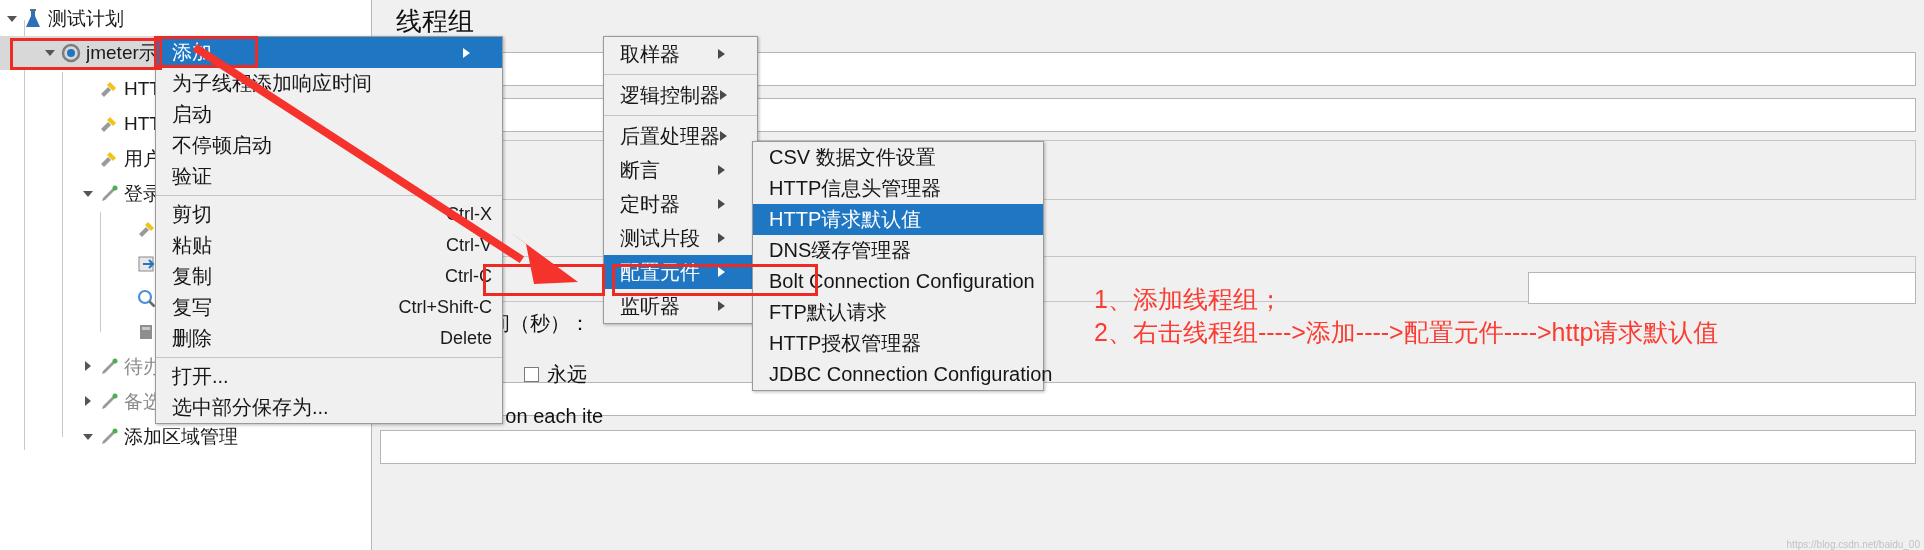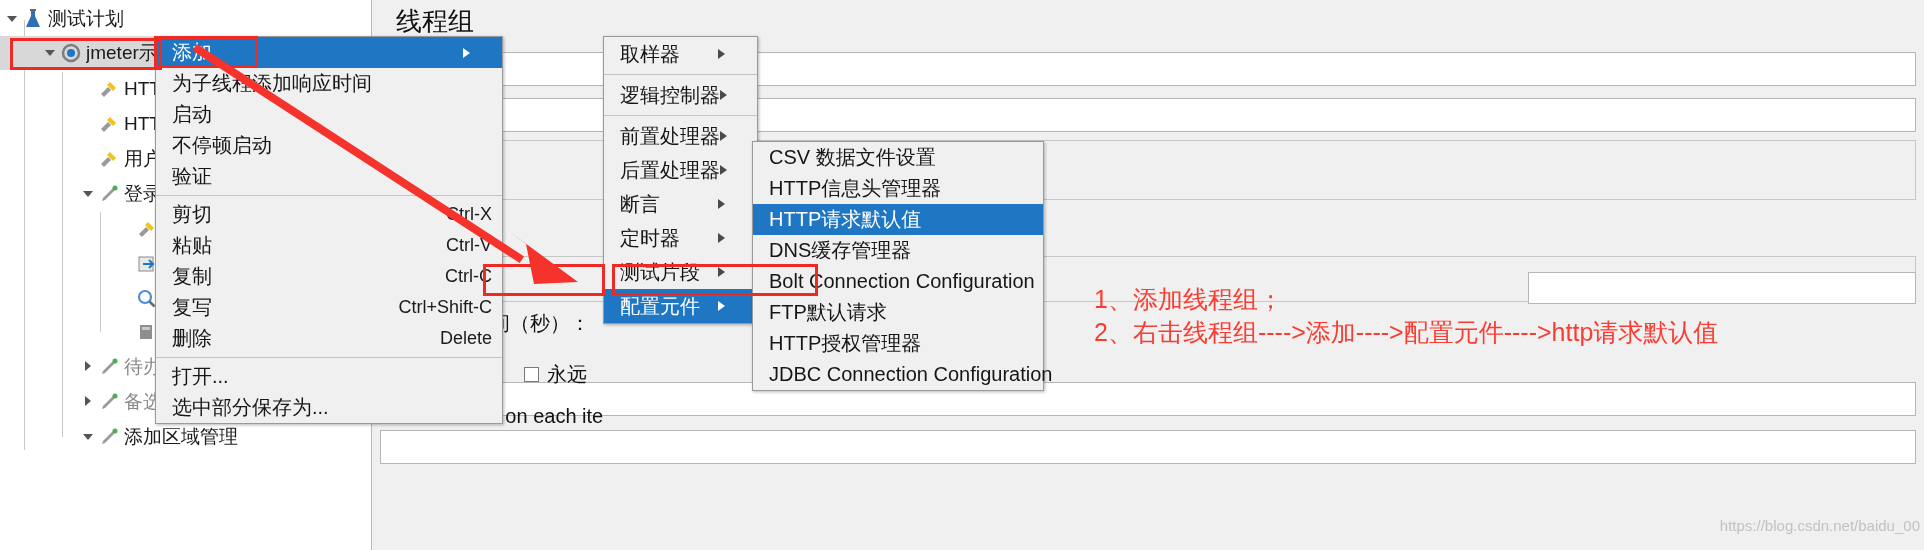--- a/index.html
+++ b/index.html
@@ -116,22 +116,22 @@
     position:absolute; border:3px solid #ee2a24; pointer-events:none;
   }
   .redline {
     position:absolute; background:#f5322c; transform-origin:0 0;
     pointer-events:none;
   }
   .redtext {
     position:absolute; color:#fa3c32; font-size:25px; white-space:nowrap;
   }
   #watermark {
-    position:absolute; right:4px; bottom:16px;
-    font-size:15px; color:#c2c2c2;
+    position:absolute; right:4px; bottom:0;
+    font-size:10px; color:#c2c2c2;
   }
 </style>
 </head>
 <body>
 
 <div class="abs" id="tree-panel">
   <div class="vline" style="left:24px; top:20px; height:430px;"></div>
   <div class="vline" style="left:62px; top:72px; height:365px;"></div>
   <div class="vline" style="left:100px; top:212px; height:120px;"></div>
   <div id="tree-rows">
@@ -313,41 +313,41 @@
       <span>取样器</span>
       <span class="arrow"></span>
     </div>
     <div class="msep"></div>
     <div class="mi">
       <span>逻辑控制器</span>
       <span class="arrow"></span>
     </div>
     <div class="msep"></div>
     <div class="mi">
-      <span>前置处理器</span>
-      <span class="arrow"></span>
-    </div>
-    <div class="mi">
       <span>后置处理器</span>
       <span class="arrow"></span>
     </div>
     <div class="mi">
       <span>断言</span>
       <span class="arrow"></span>
     </div>
     <div class="mi">
       <span>定时器</span>
       <span class="arrow"></span>
     </div>
     <div class="mi">
       <span>测试片段</span>
       <span class="arrow"></span>
     </div>
     <div class="mi hl">
       <span>配置元件</span>
+      <span class="arrow"></span>
+    </div>
+    <div class="mi">
+      <span>监听器</span>
       <span class="arrow"></span>
     </div>
   </div>
 
 <div class="menu" id="menu3">
     <div class="mi">
       <span>CSV 数据文件设置</span>
     </div>
     <div class="mi">
       <span>HTTP信息头管理器</span>

